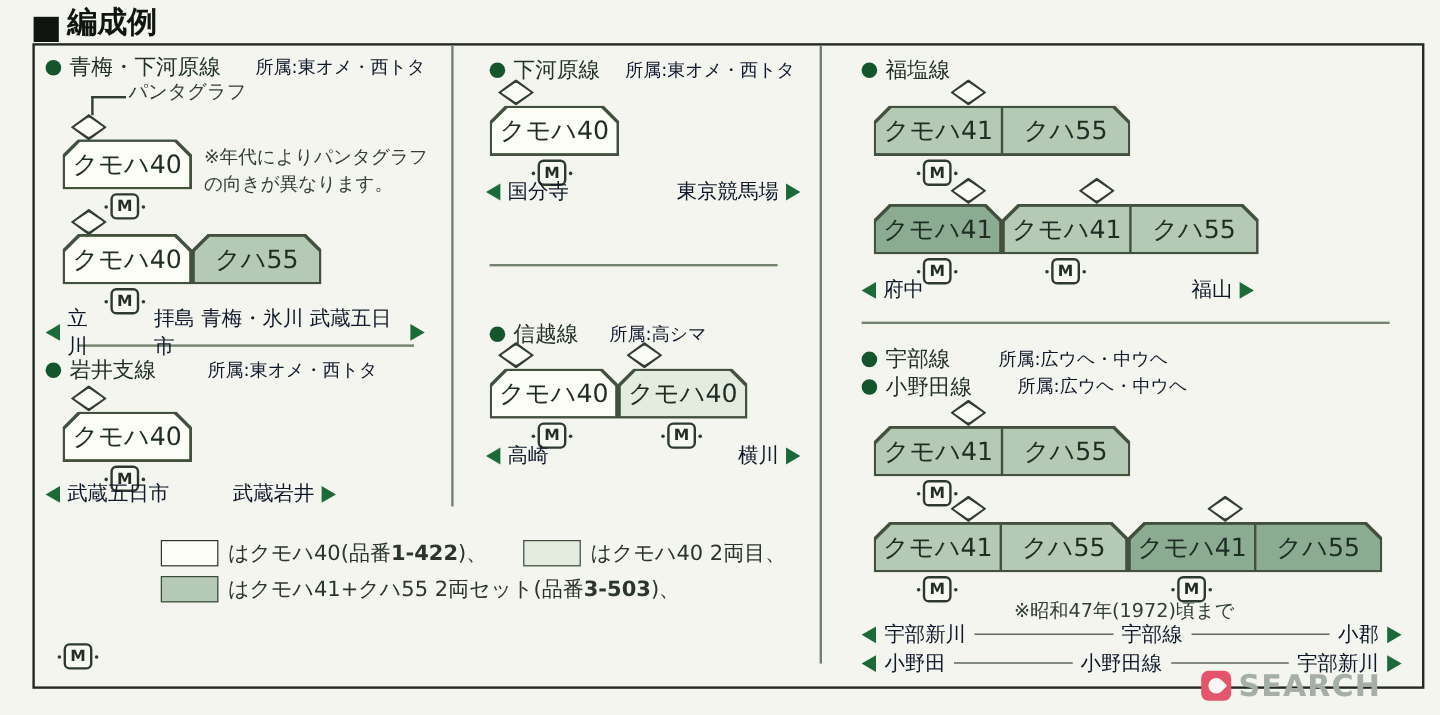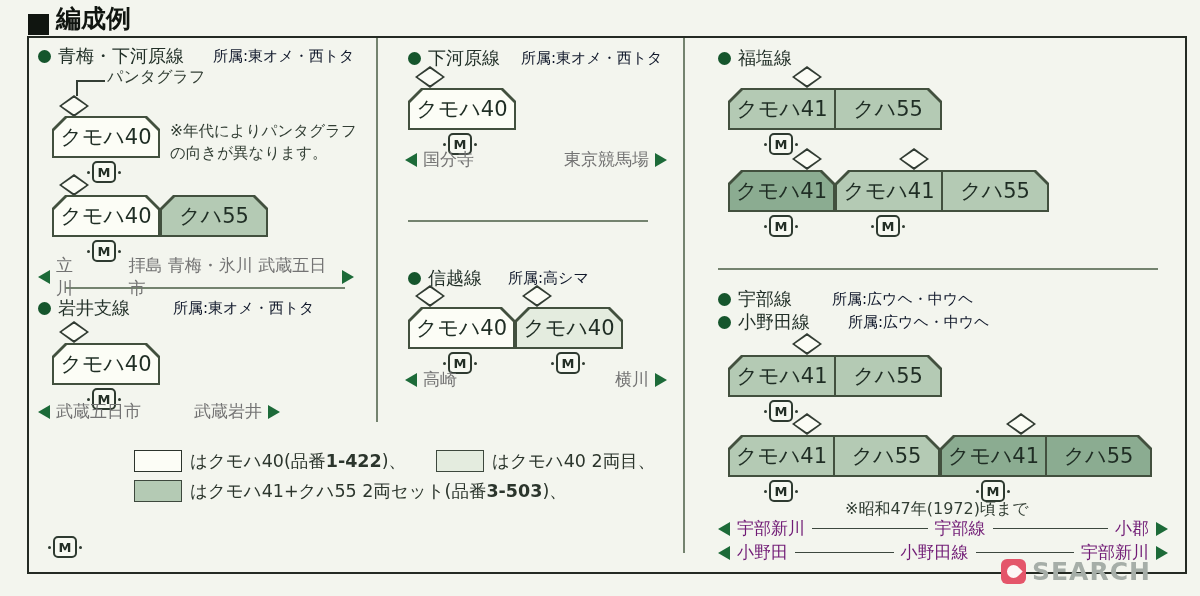--- a/index.html
+++ b/index.html
@@ -33,25 +33,25 @@
   
   .msym{width:20px;height:18px;border:2px solid #2e3a30;border-radius:5px;background:#f7f9f2;
         display:flex;align-items:center;justify-content:center;font-size:13px;font-weight:bold;color:#232e25;
         transform:translateX(-50%);}
   .msym::before,.msym::after{content:"";position:absolute;width:3px;height:3px;border-radius:50%;background:#2e3a30;top:50%;margin-top:-1.5px;}
   .msym::before{left:-7px;} .msym::after{right:-7px;}
   .msym-inline{position:relative;transform:none;flex:none;}
   
   .cl{background:#343e35;}
   
-  .sta{display:flex;justify-content:space-between;align-items:center;font-size:17px;color:#737373;}
+  .sta{display:flex;justify-content:space-between;align-items:center;font-size:17px;color:#0f172a;}
   .grp{display:flex;align-items:center;gap:6px;}
   .arrL{width:0;height:0;border-top:7px solid transparent;border-bottom:7px solid transparent;border-right:12px solid #1c6a38;}
   .arrR{width:0;height:0;border-top:7px solid transparent;border-bottom:7px solid transparent;border-left:12px solid #1c6a38;}
-  .route{display:flex;align-items:center;gap:7px;font-size:17px;color:#701a75;}
+  .route{display:flex;align-items:center;gap:7px;font-size:17px;color:#0f172a;}
   .rline{flex:1;height:0;border-top:1.6px solid #3c473e;}
   
   .note{font-size:15.5px;line-height:1.45;white-space:pre-line;color:#333f35;}
   .leg{display:flex;align-items:center;gap:8px;font-size:17.5px;color:#2b352c;}
   .sw{width:46px;height:20px;border:1.8px solid #3d483d;flex:none;}
   .sw-white{background:#fcfdf6;border-color:#2c342c;}
   .sw-pale{background:#e4ecdf;}
   .sw-med{background:#b4cab4;}
   .sw-dark{background:#8bac91;}
   .b{font-weight:bold;}
@@ -306,20 +306,30 @@
       <div class="seg">クモハ41</div>
       <div class="seg">クハ55</div>
     </div>
   </div>
   <div class="abs msym" style="left:781px;top:215px;">
       <span>M</span>
     </div>
   <div class="abs msym" style="left:888px;top:215px;">
       <span>M</span>
     </div>
+  <div class="abs sta" style="left:718px;top:230px;width:327px;">
+    <span class="grp">
+        <span class="arrL"></span>
+        <span>府中</span>
+      </span>
+    <span class="grp">
+        <span>福山</span>
+        <span class="arrR"></span>
+      </span>
+  </div>
 
   <div class="abs hdr" style="left:718px;top:287px;">
     <div class="bullet"></div>
     <span>宇部線</span>
   </div>
   <div class="abs affil" style="left:832px;top:290px;">所属:広ウヘ・中ウヘ</div>
   <div class="abs hdr" style="left:718px;top:310px;">
     <div class="bullet"></div>
     <span>小野田線</span>
   </div>

